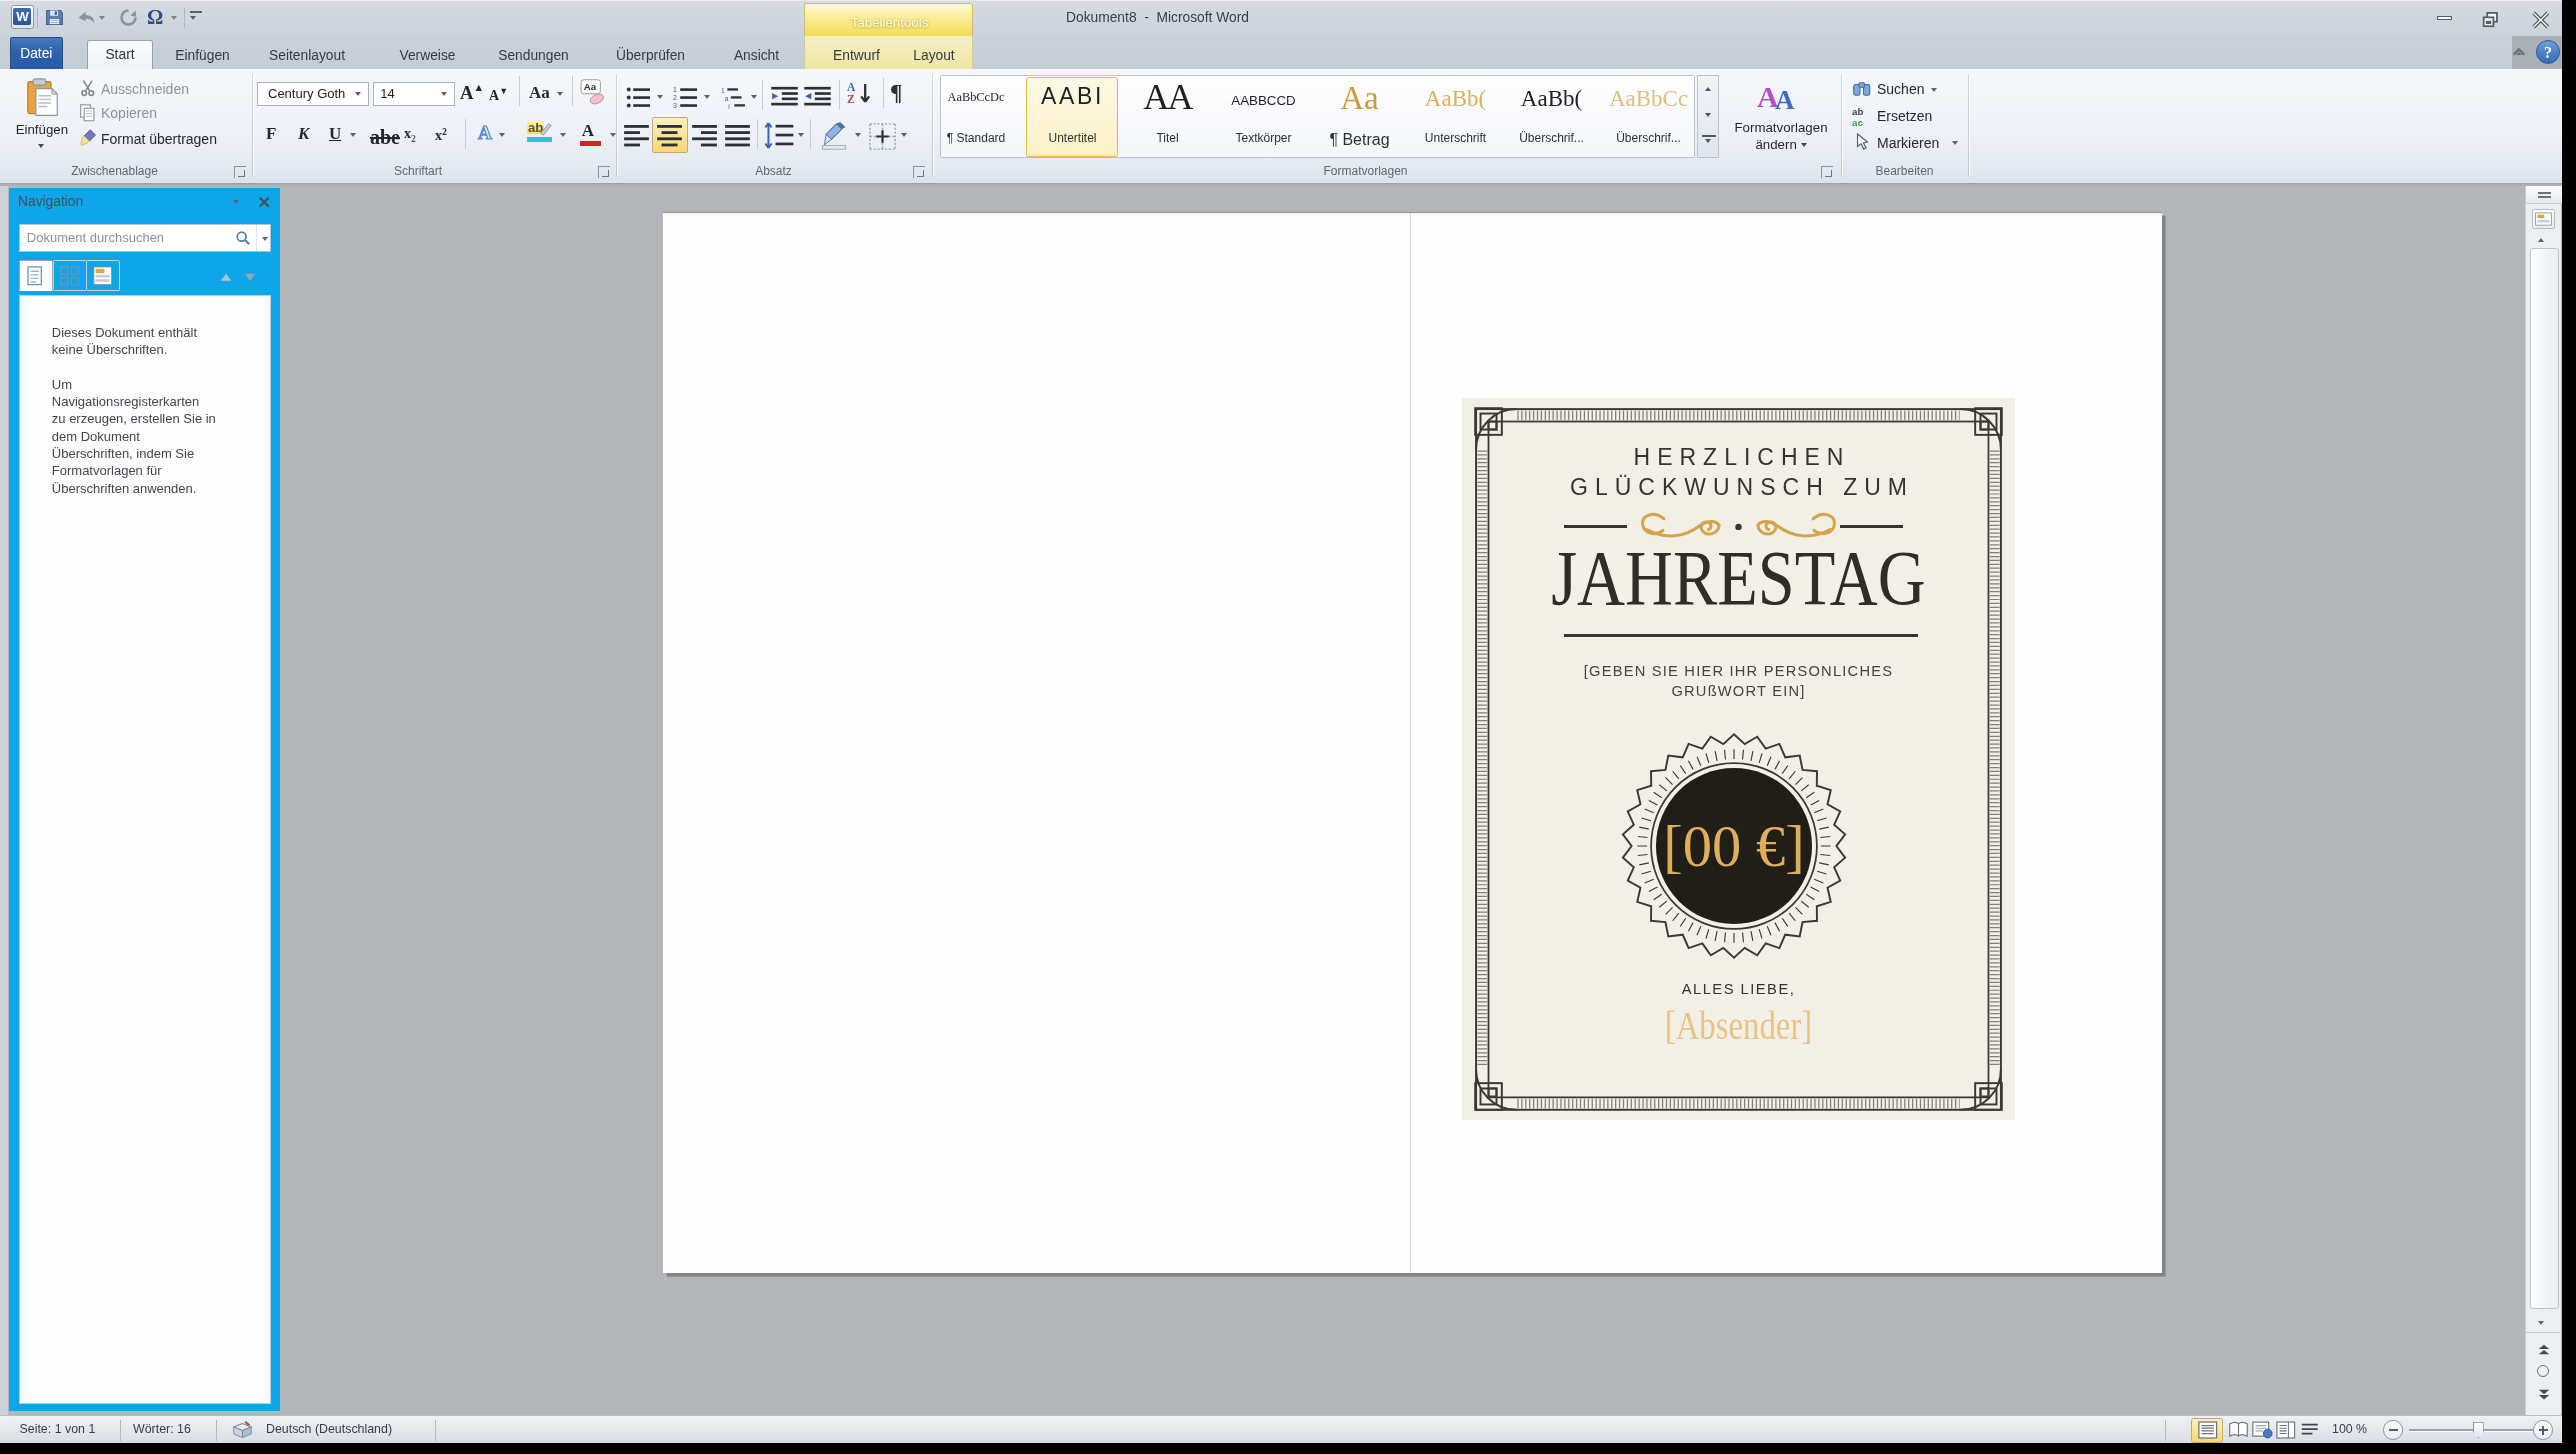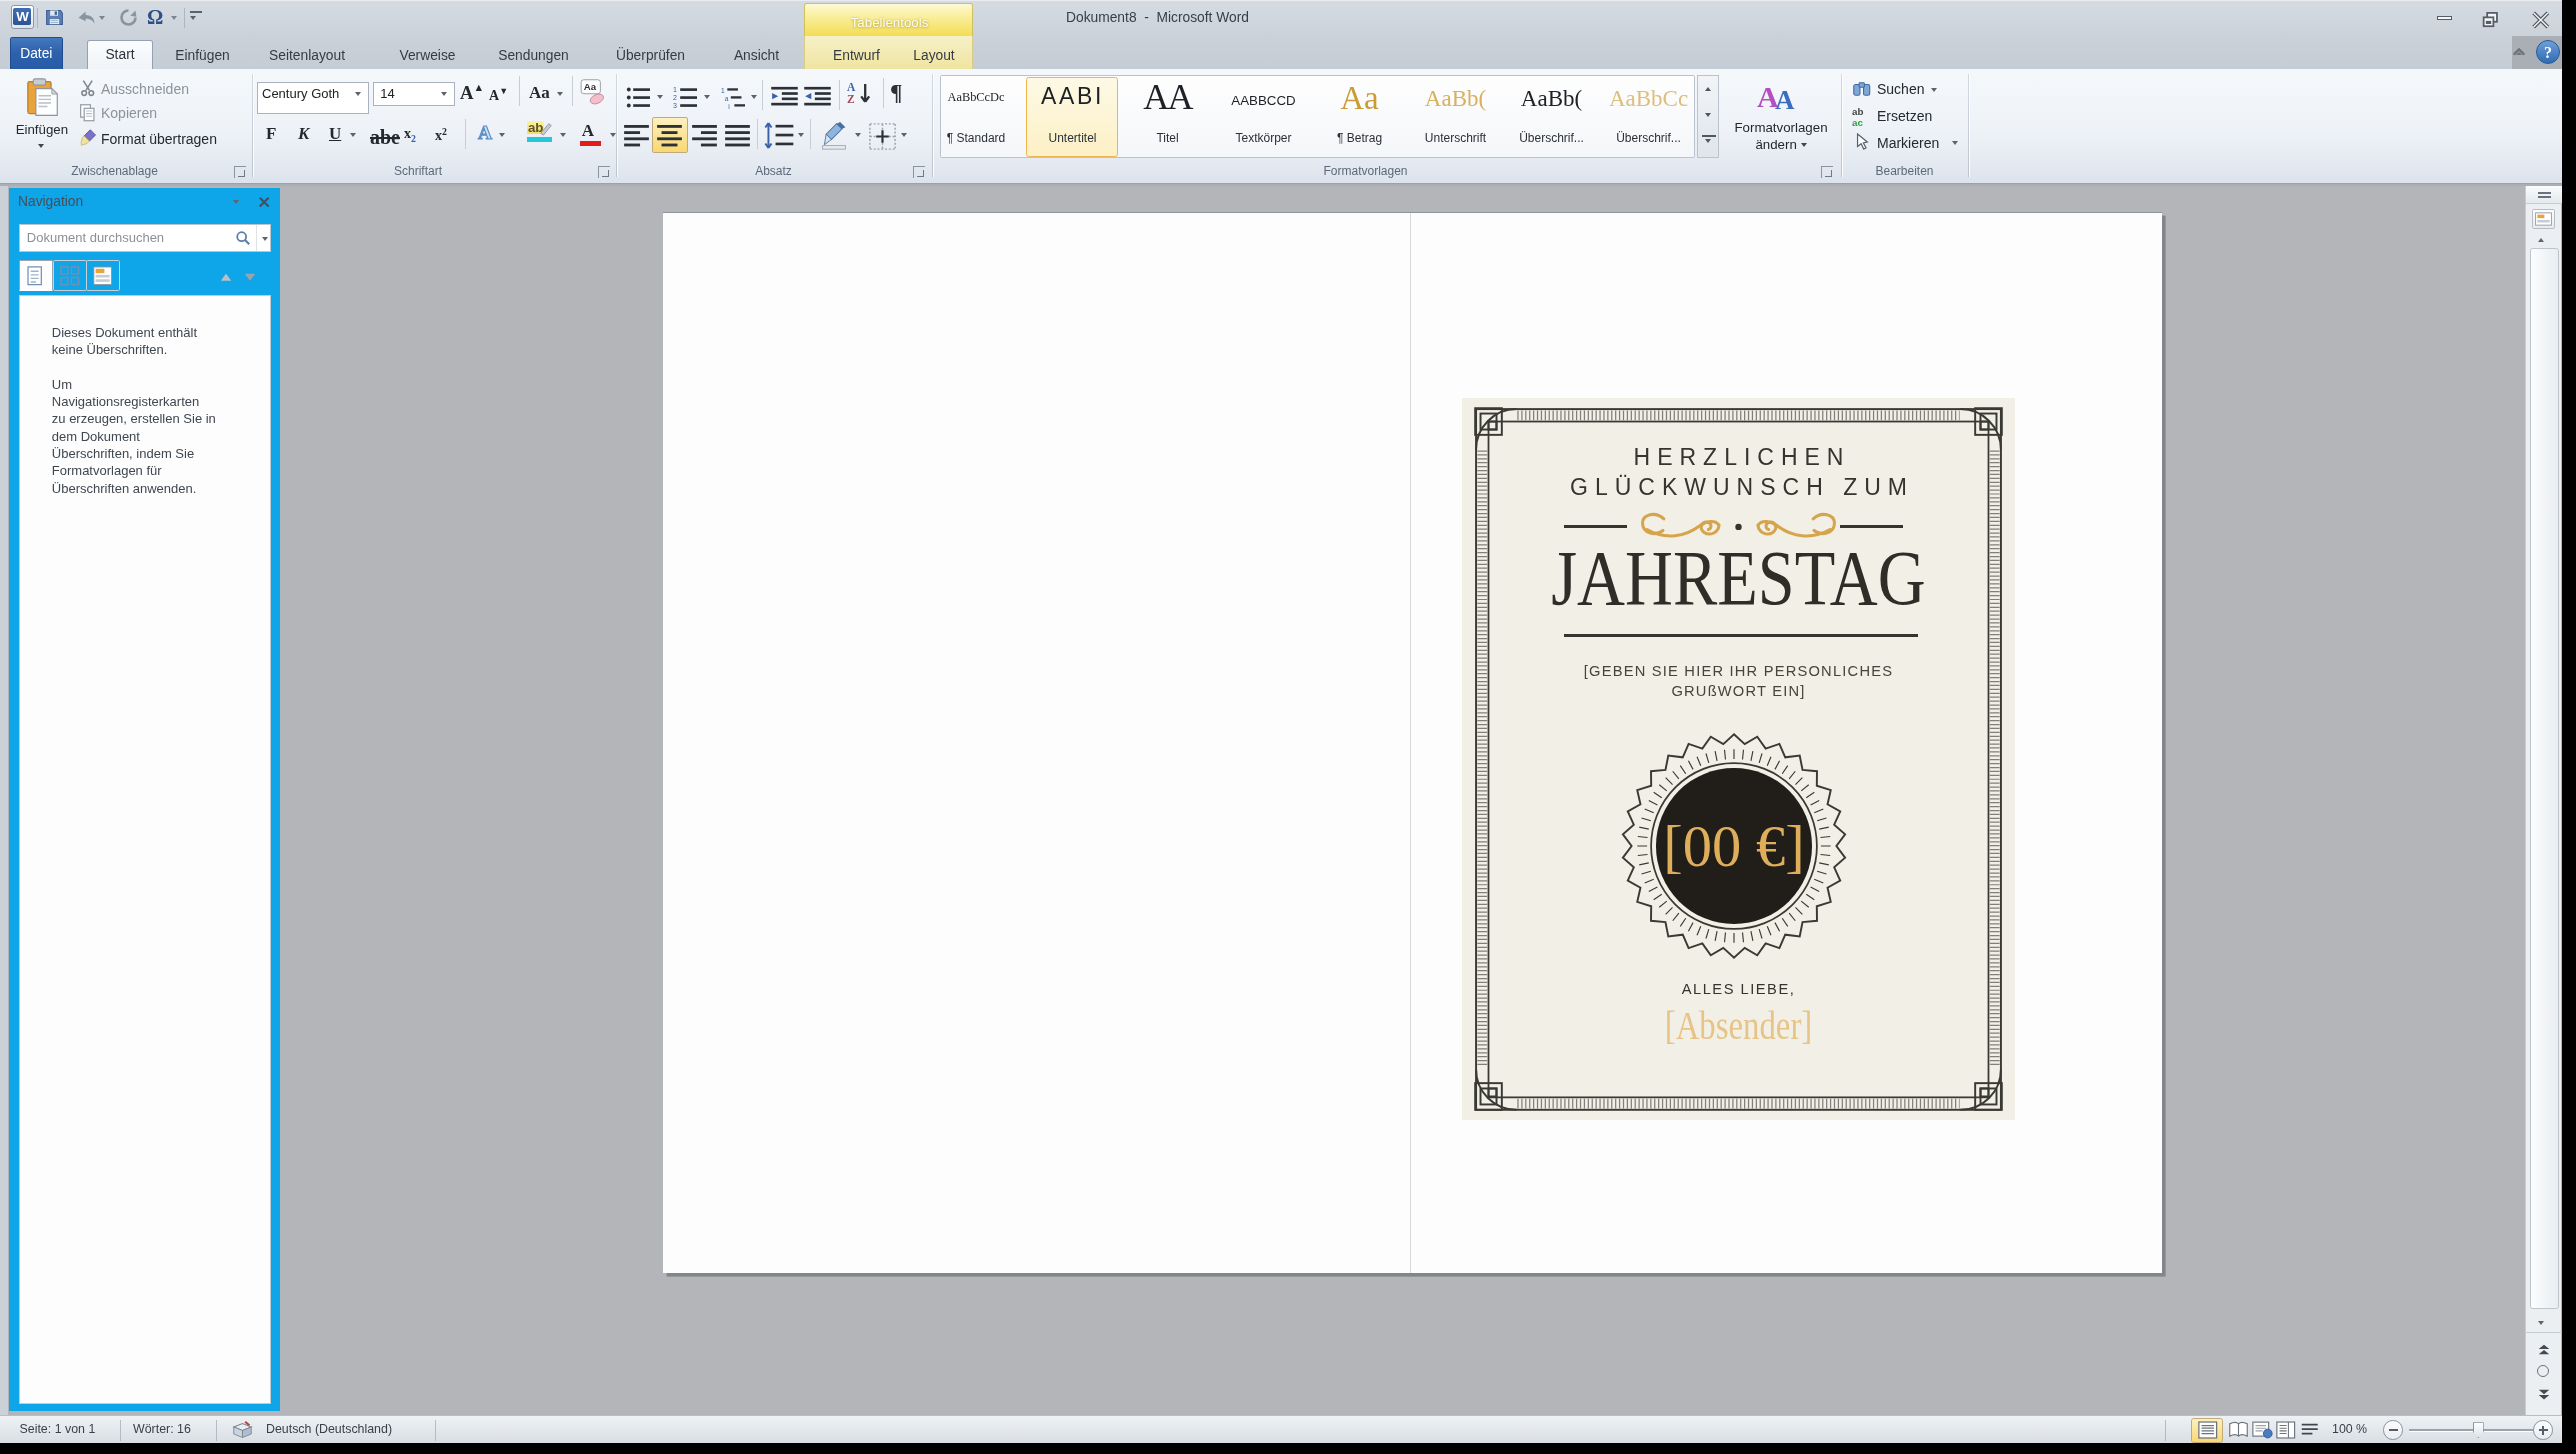--- a/index.html
+++ b/index.html
@@ -134,21 +134,21 @@
       </svg>
 
     <svg class="abs" style="left:78px;top:59px" width="21" height="21" viewBox="0 0 24 24">
         <path d="M14 2 l6 6 -7 7 -6 -6 z" fill="#7a71c9" stroke="#5a51a9" stroke-width="1"></path>
         <path d="M7 9 l6 6 -2 2 c-2 2 -5 1 -7 3 -1 -3 0 -5 1 -9 z" fill="#f0e3a0" stroke="#c9b86a" stroke-width="1"></path>
       </svg>
     <div class="glabel" style="left:0px;width:229px">Zwischenablage</div>
     <div class="launcher" style="left:234px;top:97px"></div>
     <div class="gsep" style="left:252px"></div>
 
-    <div class="combo" style="left:257px;top:13.3px;width:112px;height:32px;line-height:22px;padding-left:4px">Century Goth</div>
+    <div class="combo" style="left:257px;top:13.3px;width:112px;height:24px;line-height:22px;padding-left:10px">Century Goth</div>
     <div class="dd" style="left:355px;top:23px"></div>
     <div class="combo" style="left:373px;top:13.3px;width:82px;height:24px;line-height:22px;padding-left:6.2px">14</div>
     <div class="dd" style="left:441px;top:23px"></div>
     <div class="abs" style="left:460px;top:12.4px;font-size:18.7px;font-weight:bold;color:#23282e;font-family:'Liberation Serif',serif">A<span style="font-size:10.7px;vertical-align:8px">▲</span></div>
     <div class="abs" style="left:489px;top:17px;font-size:14px;font-weight:bold;color:#23282e;font-family:'Liberation Serif',serif">A<span style="font-size:9px;vertical-align:6.2px">▼</span></div>
     <div class="abs" style="left:519px;top:7px;width:0.9px;height:30px;background:#c6cdd5"></div>
     <div class="abs" style="left:529px;top:14px;font-size:17px;font-weight:bold;color:#23282e;font-family:'Liberation Serif',serif">Aa</div>
     <div class="dd" style="left:557px;top:23px"></div>
     <div class="abs" style="left:572px;top:7px;width:0.9px;height:30px;background:#c6cdd5"></div>
     <svg class="abs" style="left:579px;top:9px" width="27" height="28" viewBox="0 0 30 32">
@@ -320,21 +320,21 @@
     <div class="abs" style="left:1026px;top:8px;width:92px;height:80px;background:linear-gradient(#fdf9e5,#fcf0c5);border:1.8px solid #eeb54f;border-radius:2.7px"></div>
     <div class="abs" style="left:938px;top:21px;width:76px;text-align:center;font-size:12.4px;color:#1d2126;font-family:'Liberation Serif',serif">AaBbCcDc</div>
     <div class="abs" style="left:938px;top:62px;width:76px;text-align:center;font-size:12px;color:#2b3036">¶ Standard</div>
     <div class="abs" style="left:1030px;top:14px;width:85px;text-align:center;font-size:23px;color:#1d2126;letter-spacing:2.7px">AABI</div>
     <div class="abs" style="left:1030px;top:62px;width:85px;text-align:center;font-size:12px;color:#2b3036">Untertitel</div>
     <div class="abs" style="left:1125px;top:7px;width:85px;text-align:center;font-size:36px;color:#1d2126;font-family:'Liberation Serif',serif;letter-spacing:-1.8px">AA</div>
     <div class="abs" style="left:1125px;top:62px;width:85px;text-align:center;font-size:12px;color:#2b3036">Titel</div>
     <div class="abs" style="left:1221px;top:24px;width:85px;text-align:center;font-size:13.3px;color:#1d2126">AABBCCD</div>
     <div class="abs" style="left:1221px;top:62px;width:85px;text-align:center;font-size:12px;color:#2b3036">Textkörper</div>
     <div class="abs" style="left:1317px;top:10.7px;width:85px;text-align:center;font-size:33px;color:#c99c35;font-family:'Liberation Serif',serif">Aa</div>
-    <div class="abs" style="left:1317px;top:62px;width:85px;text-align:center;font-size:12px;color:#2b3036">¶ Betrag</div>
+    <div class="abs" style="left:1317px;top:62px;width:85px;text-align:center;font-size:16px;color:#2b3036">¶ Betrag</div>
     <div class="abs" style="left:1413px;top:17px;width:85px;text-align:center;font-size:23px;color:#d8b05e;font-family:'Liberation Serif',serif">AaBb(</div>
     <div class="abs" style="left:1413px;top:62px;width:85px;text-align:center;font-size:12px;color:#2b3036">Unterschrift</div>
     <div class="abs" style="left:1509px;top:17px;width:85px;text-align:center;font-size:23px;color:#1d2126;font-family:'Liberation Serif',serif">AaBb(</div>
     <div class="abs" style="left:1509px;top:62px;width:85px;text-align:center;font-size:12px;color:#2b3036">Überschrif...</div>
     <div class="abs" style="left:1604px;top:17px;width:89px;text-align:center;font-size:23px;color:#ddbe7f;font-family:'Liberation Serif',serif">AaBbCc</div>
     <div class="abs" style="left:1604px;top:62px;width:89px;text-align:center;font-size:12px;color:#2b3036">Überschrif...</div>
 
     <div class="abs" style="left:1697px;top:6.2px;width:22px;height:83px;background:linear-gradient(#f2f4f7,#dfe5ec);border:0.9px solid #bac3cd">
       <div class="dd" style="left:7px;top:10.7px;transform:rotate(180deg);border-top-color:#4f575f"></div>
       <div class="dd" style="left:7px;top:37px;border-top-color:#4f575f"></div>

